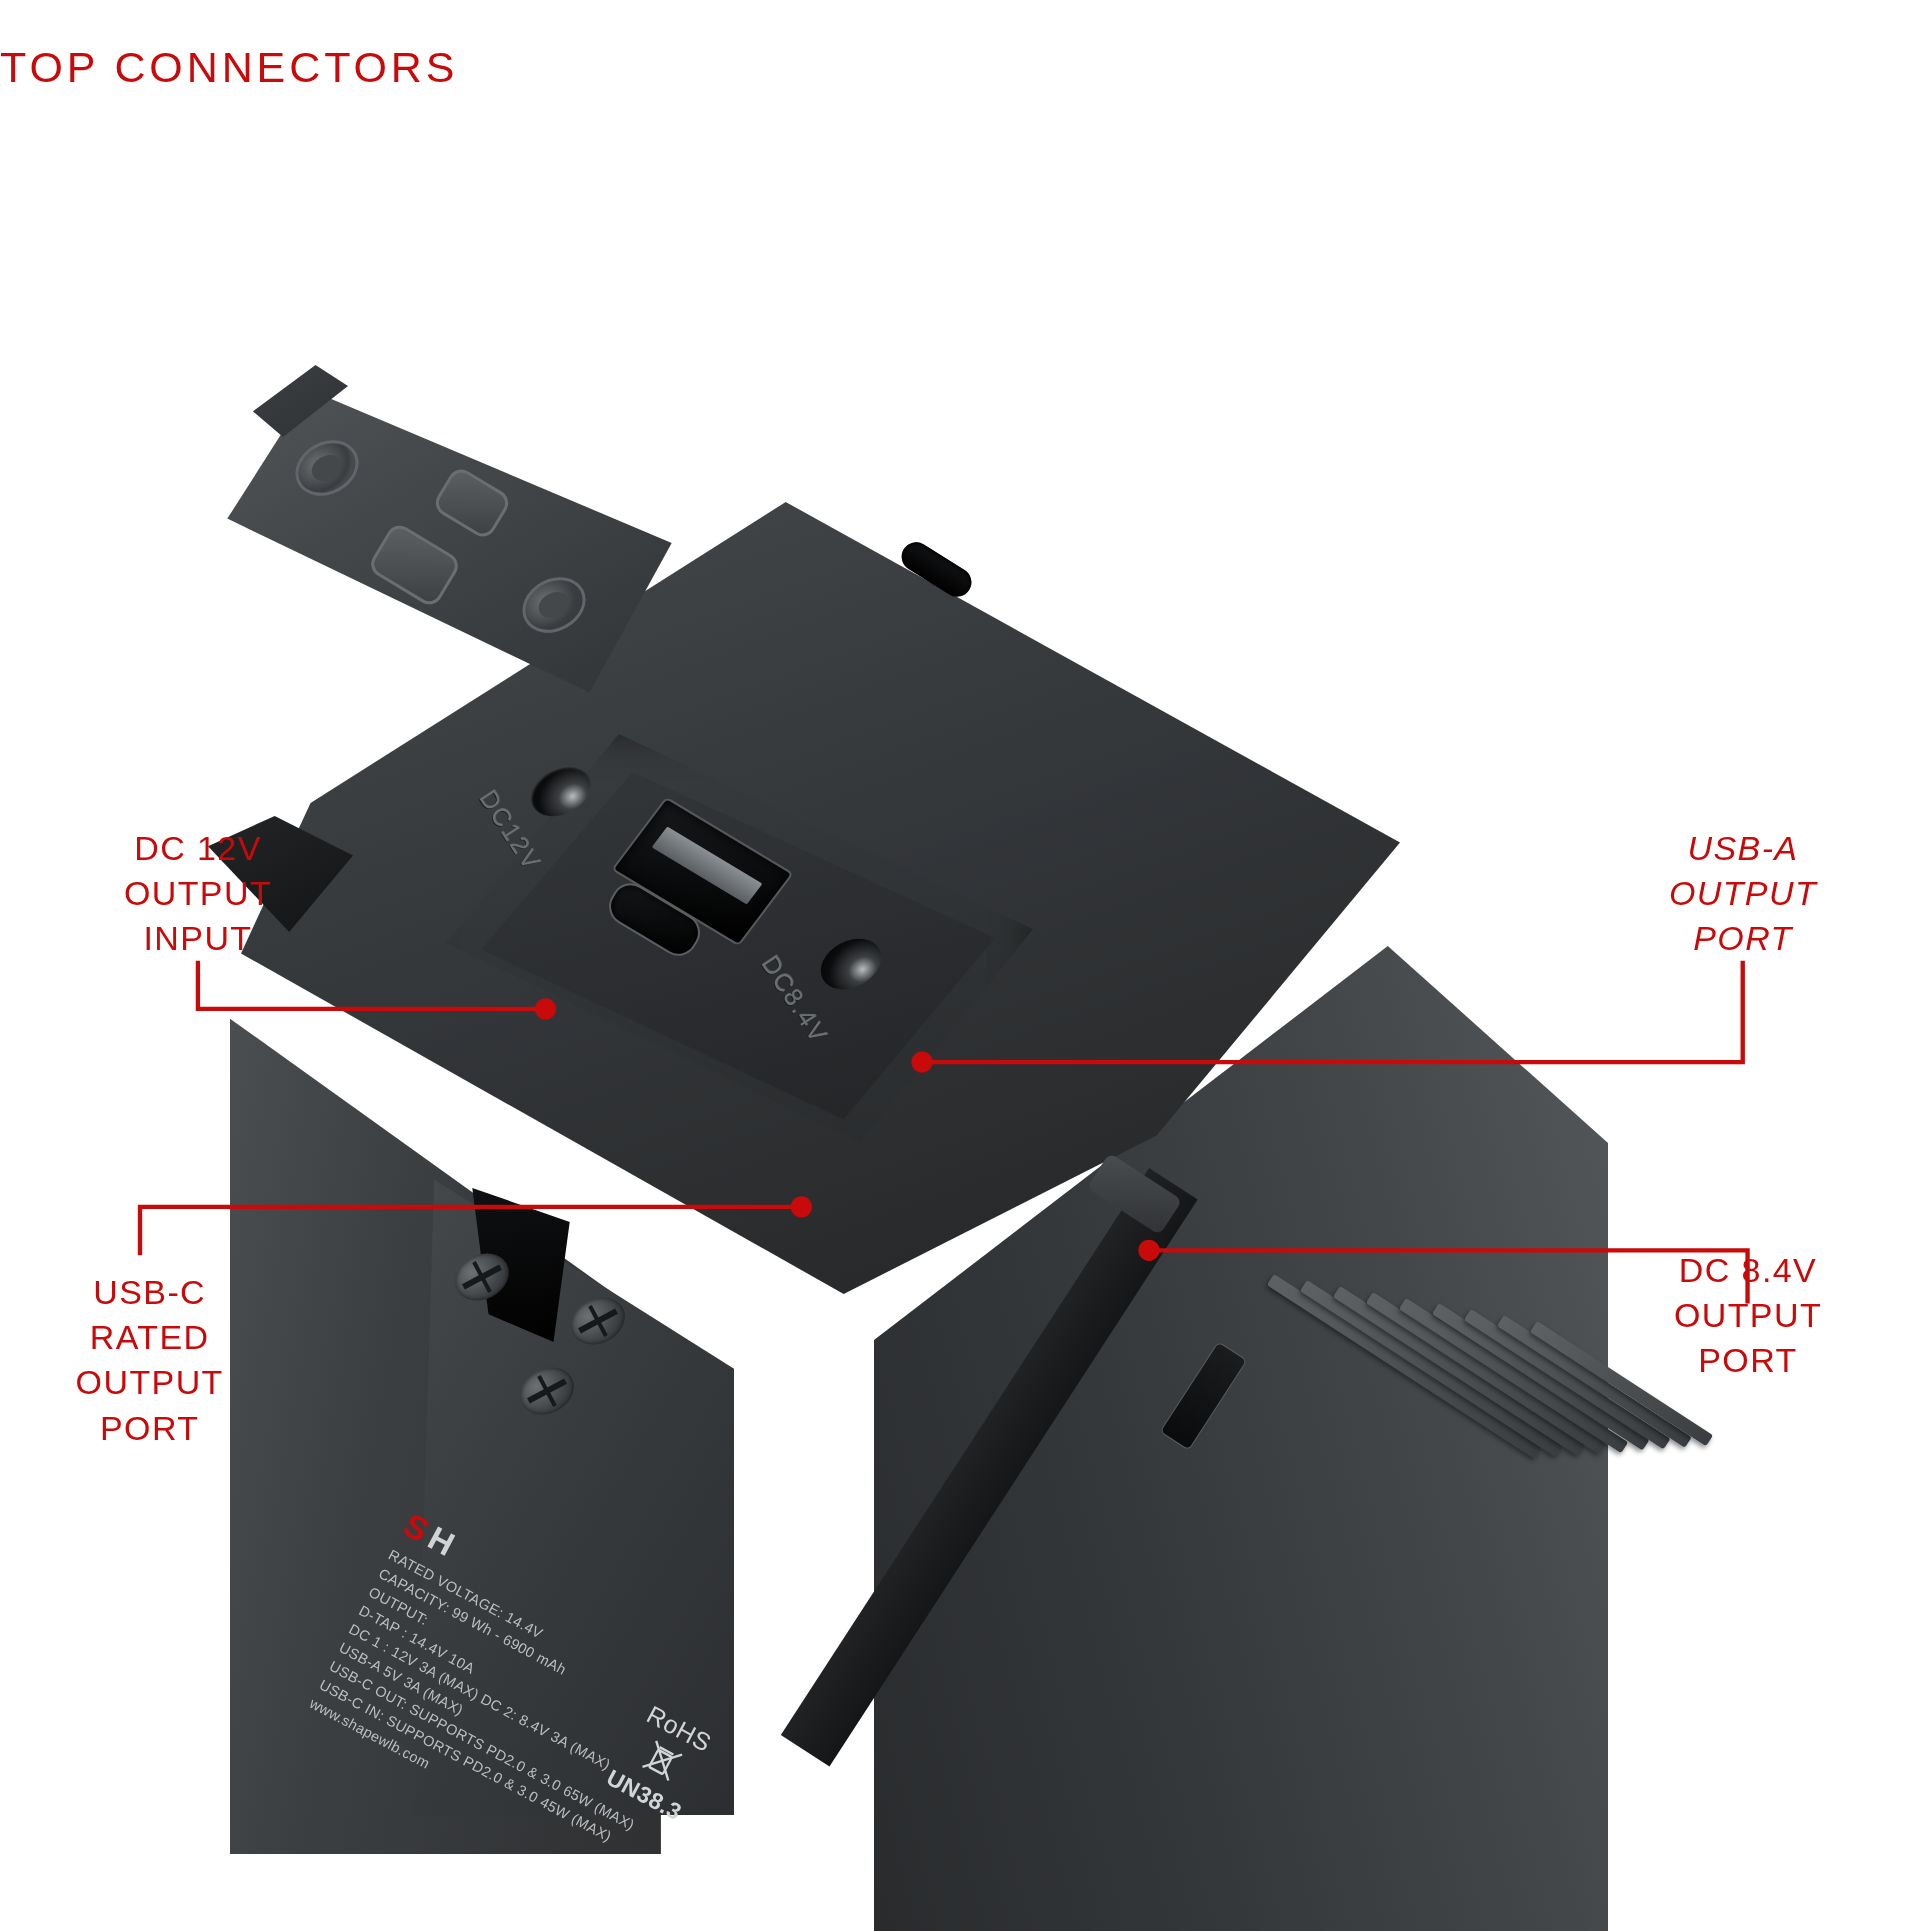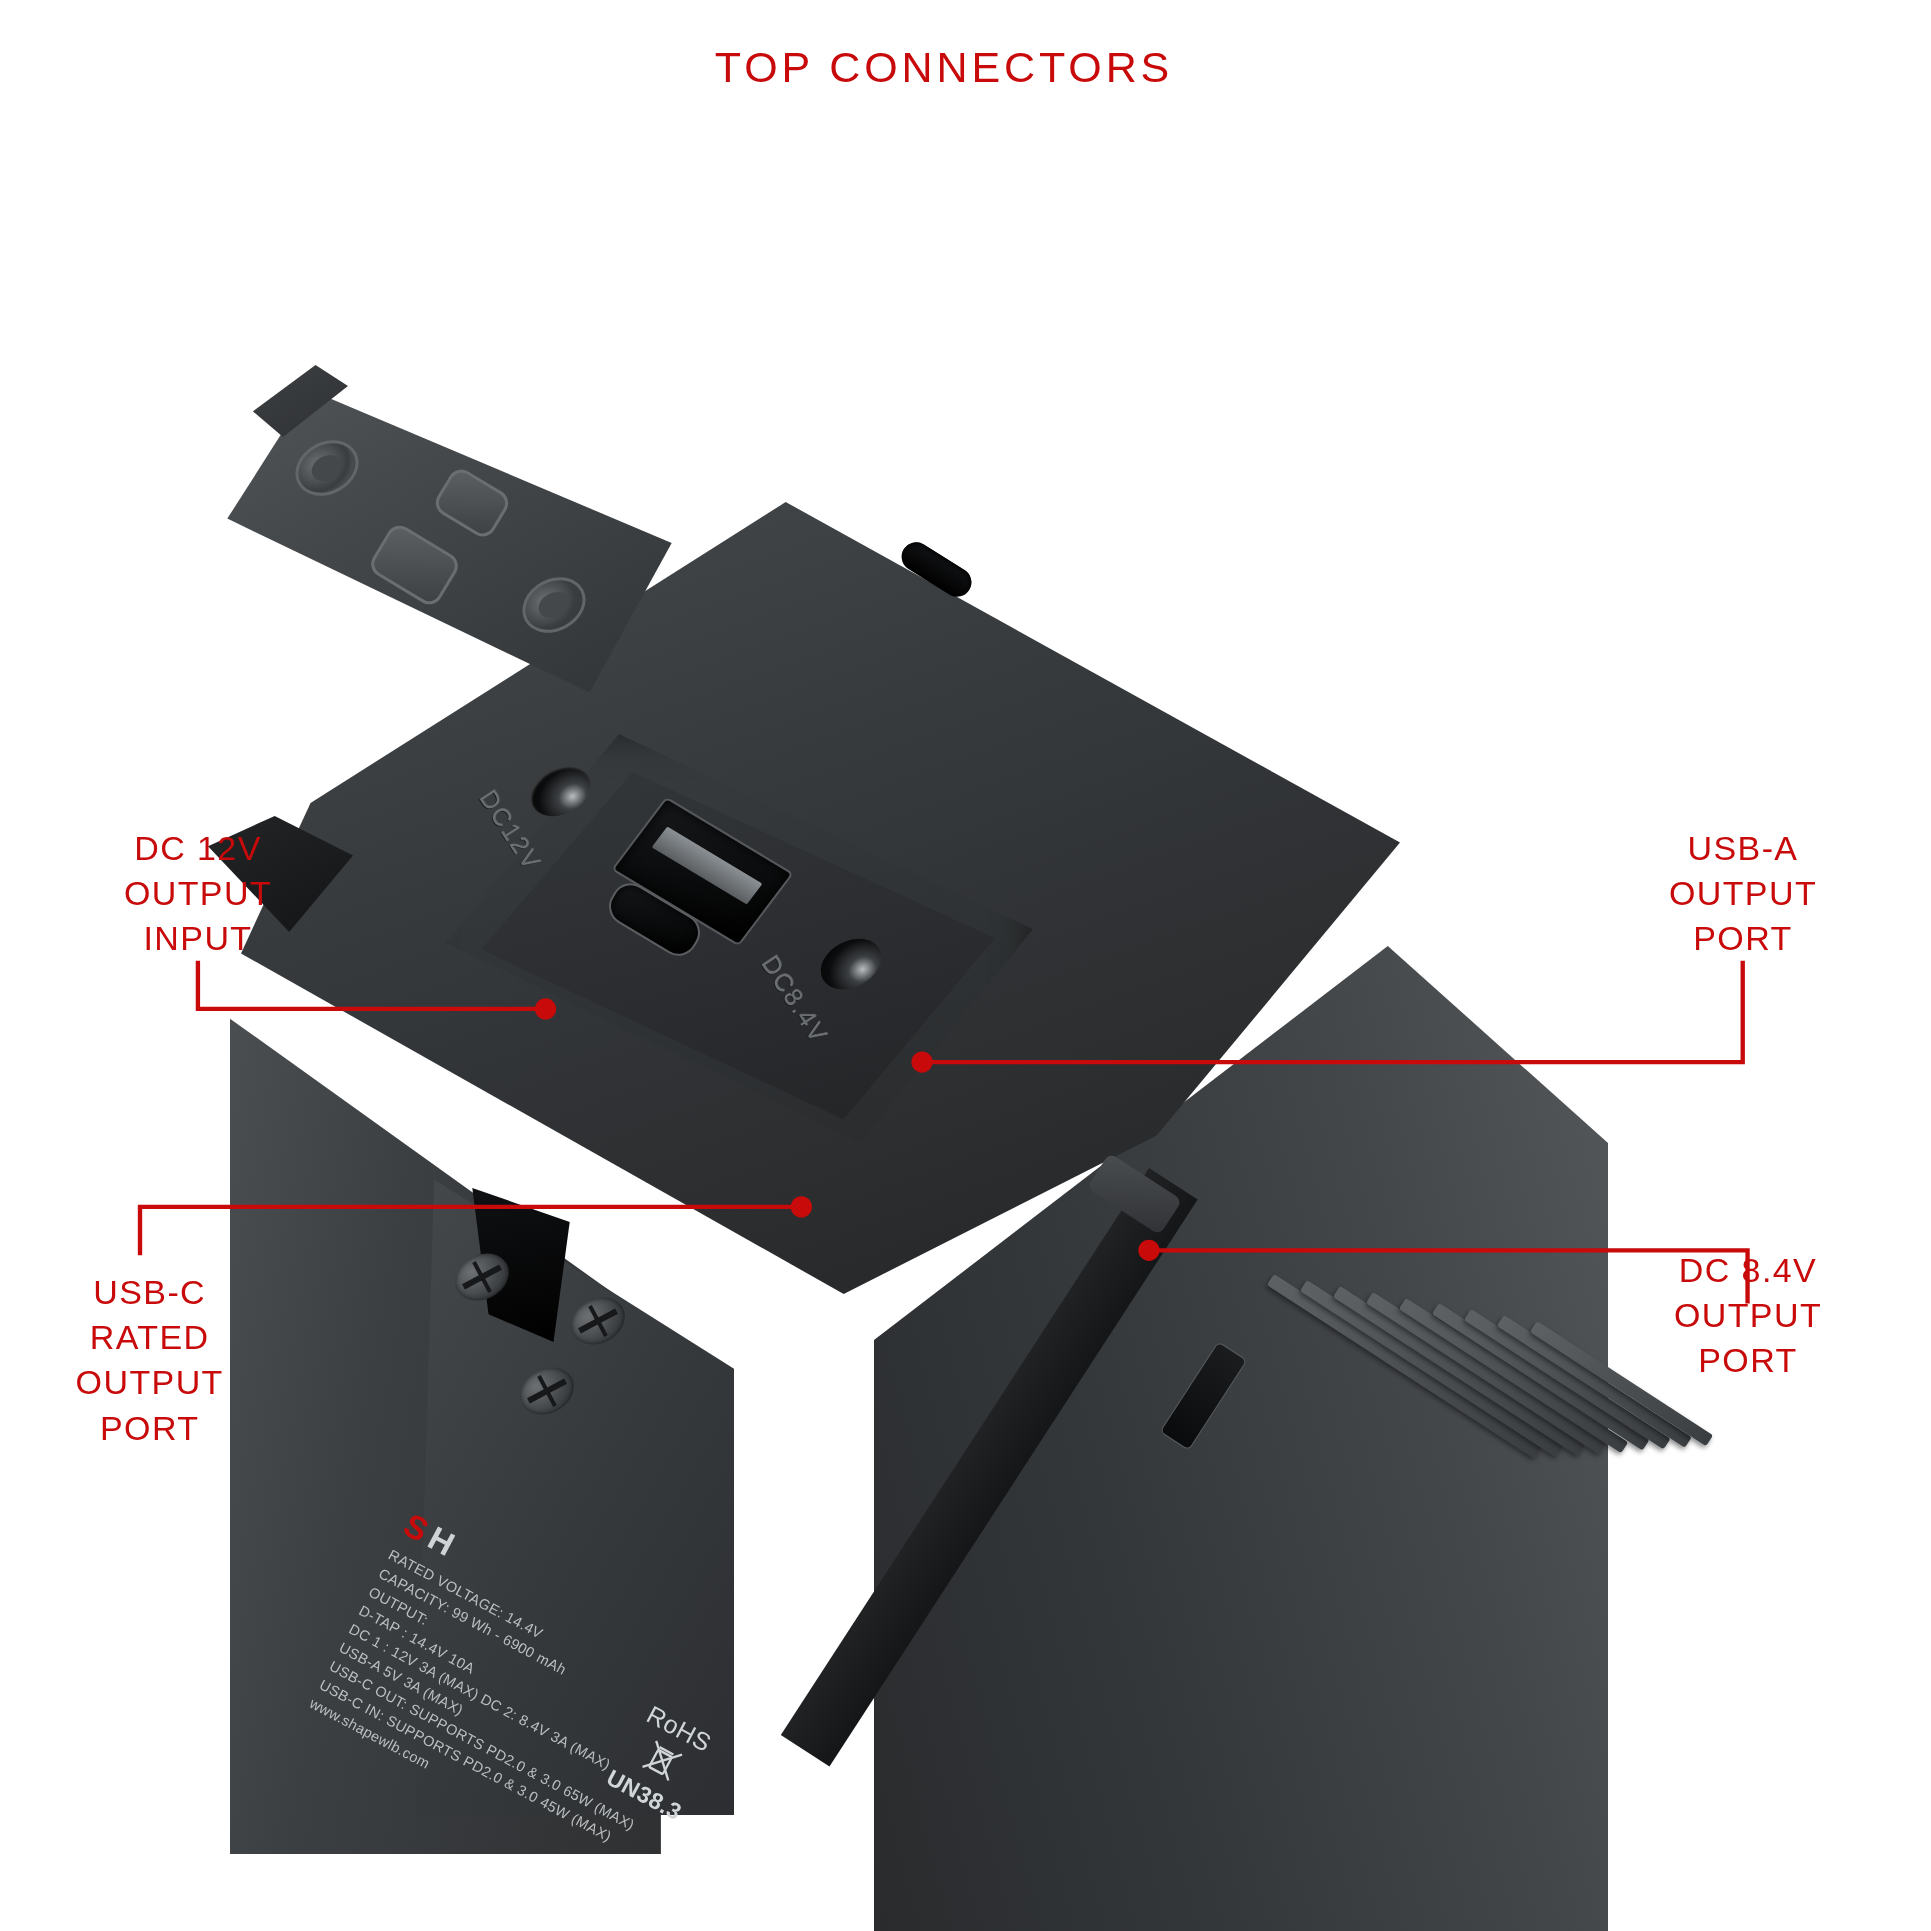--- a/index.html
+++ b/index.html
@@ -1,29 +1,29 @@
 <!DOCTYPE html>
 <html><head>
 <meta charset="utf-8">
 <style>
   html,body{margin:0;padding:0;background:#ffffff;}
   body{width:1931px;height:1931px;position:relative;overflow:hidden;
        font-family:"Liberation Sans",sans-serif;}
 
   
   #title{
-    position:absolute;left:0;top:43px;width:1888px;text-align:center;
+    position:absolute;left:0;top:43px;width:1888px;text-align:left;
     color:#c80a0a;font-size:43px;letter-spacing:3.9px;font-weight:400;
   }
 
   
   .callout{position:absolute;color:#c80a0a;font-size:34px;line-height:1.33;
            letter-spacing:1.4px;text-align:center;white-space:pre-line;}
   #cal-dc12v {left:58px;  top:826px; width:280px;}
-  #cal-usba  {left:1603px;top:826px; width:280px;}
+  #cal-usba  {left:1603px;top:826px; width:280px;font-style:italic;}
   #cal-usbc  {left:9.7px;  top:1270px;width:280px;}
   #cal-dc84v {left:1603px;top:1248px;width:290px;}
 
   
   #leaders{position:absolute;left:0;top:0;width:1931px;height:1931px;
            pointer-events:none;}
 
   
   #product{position:absolute;left:0;top:0;width:1931px;height:1931px;}
 

